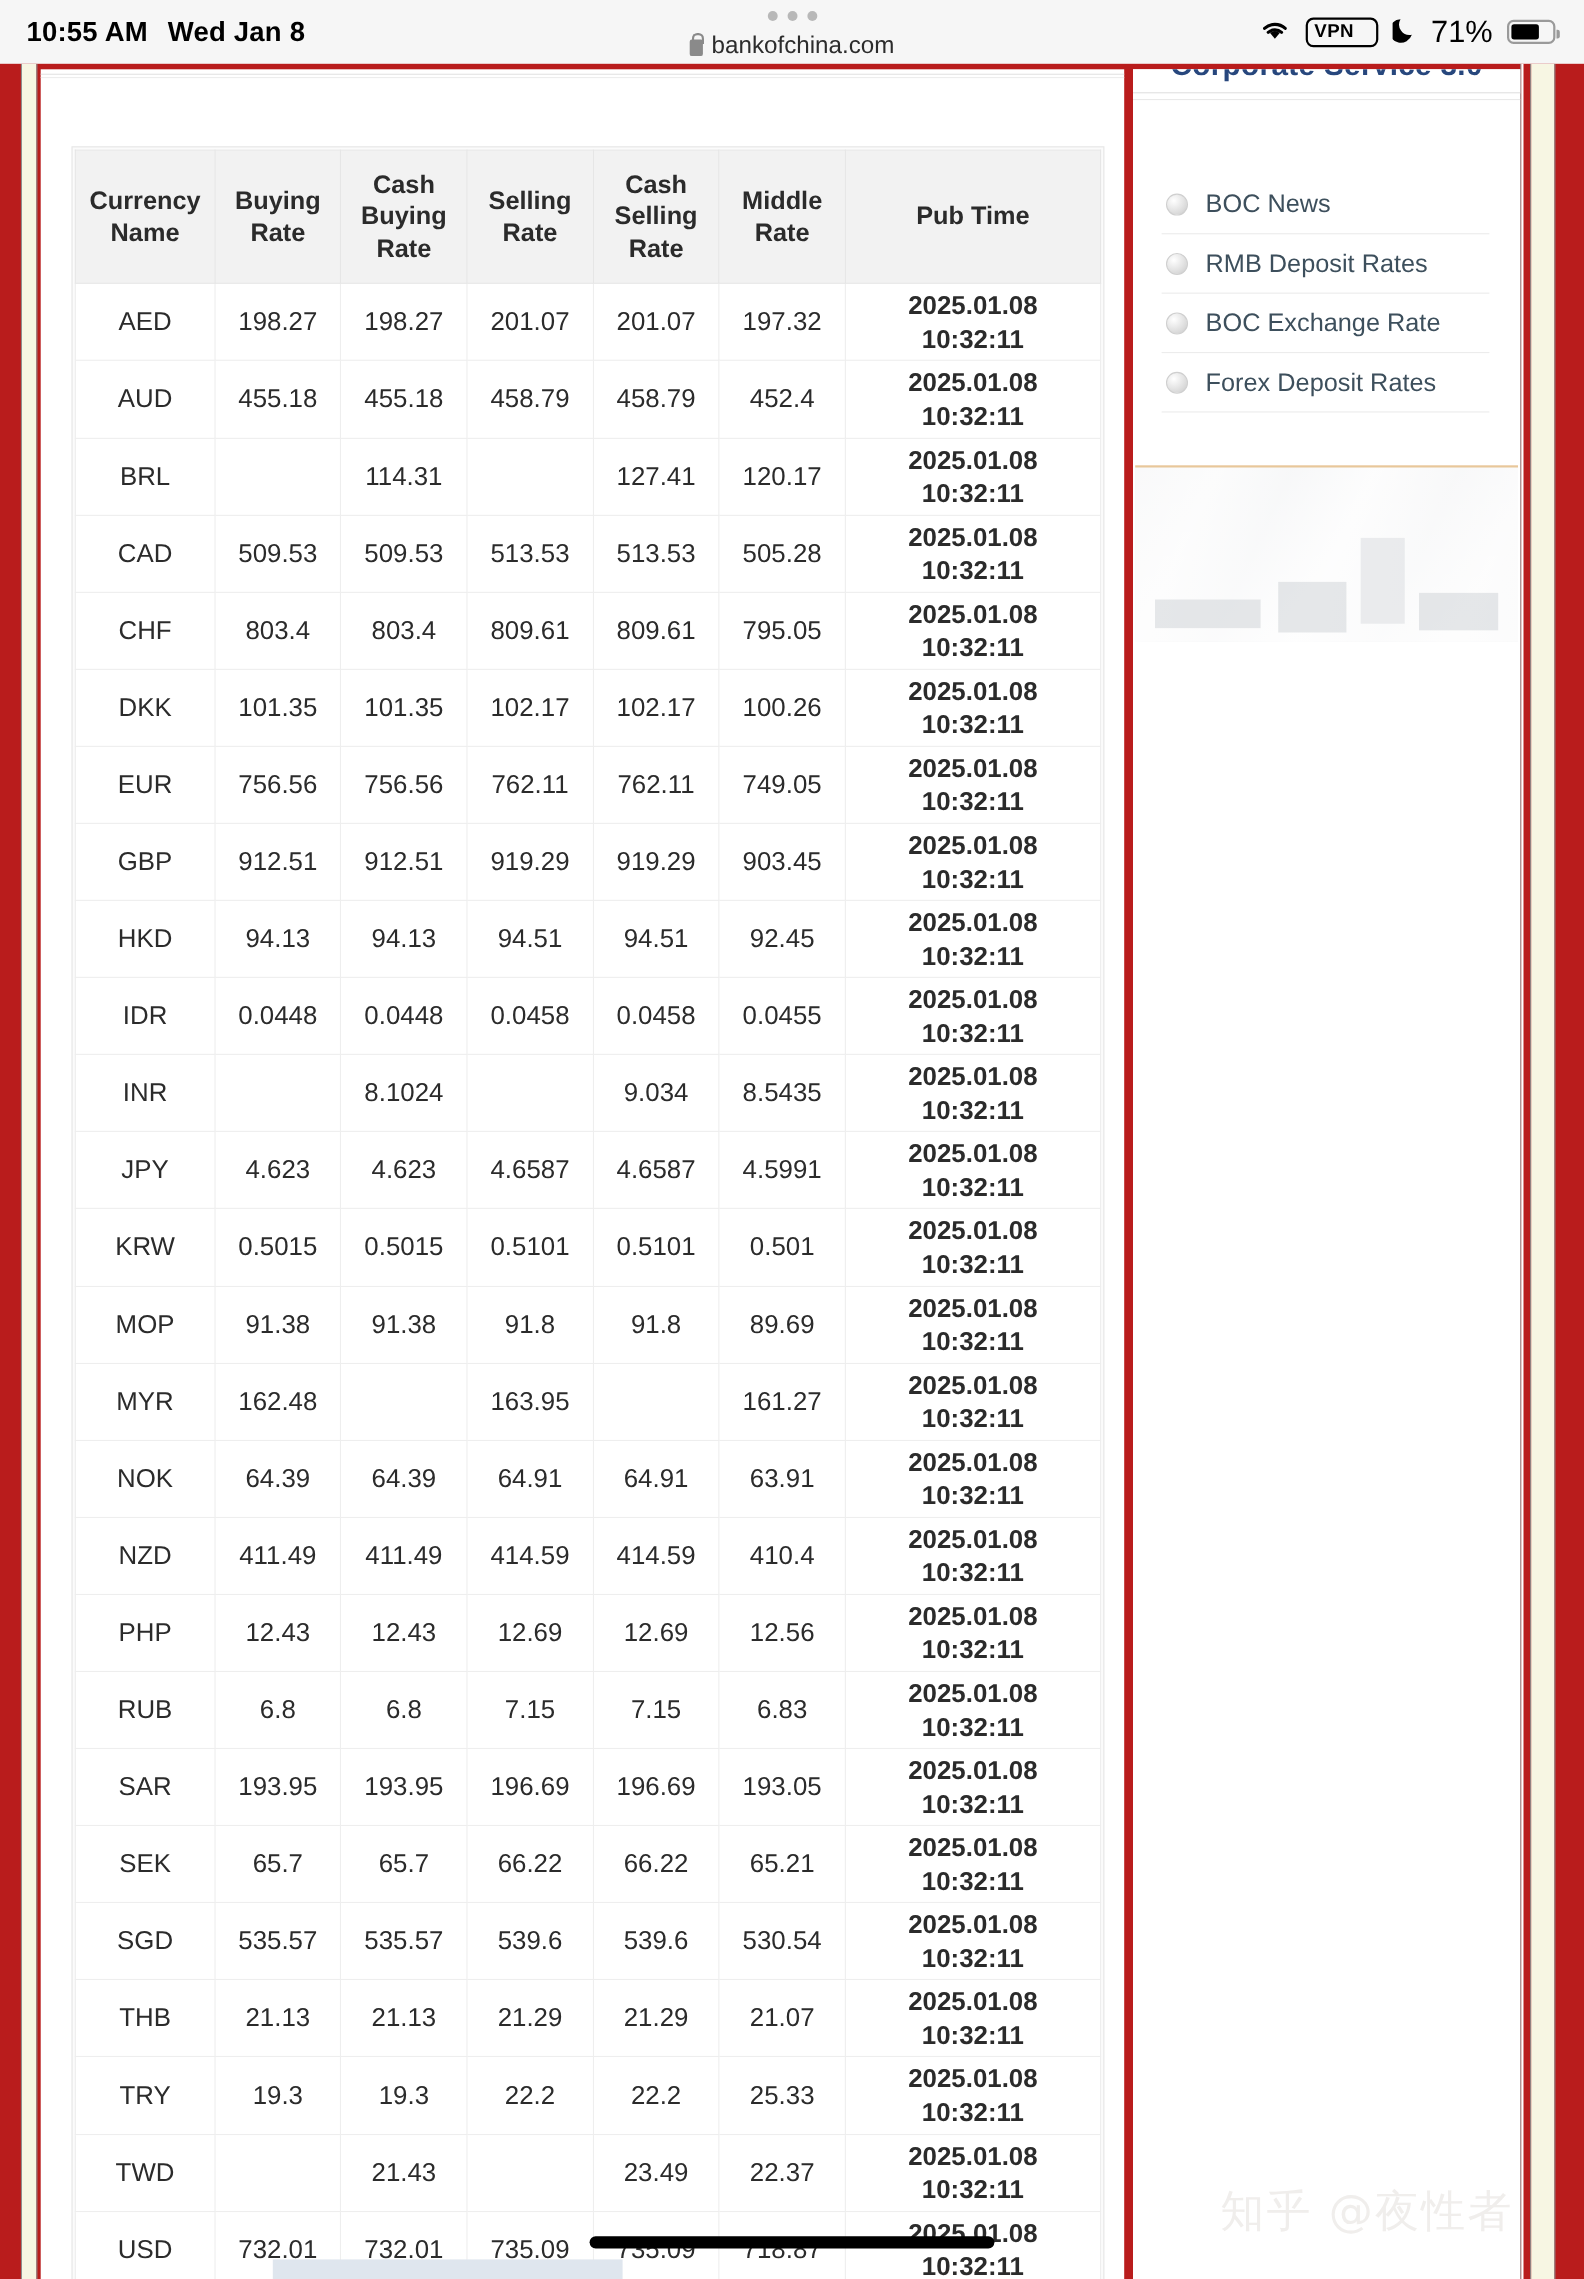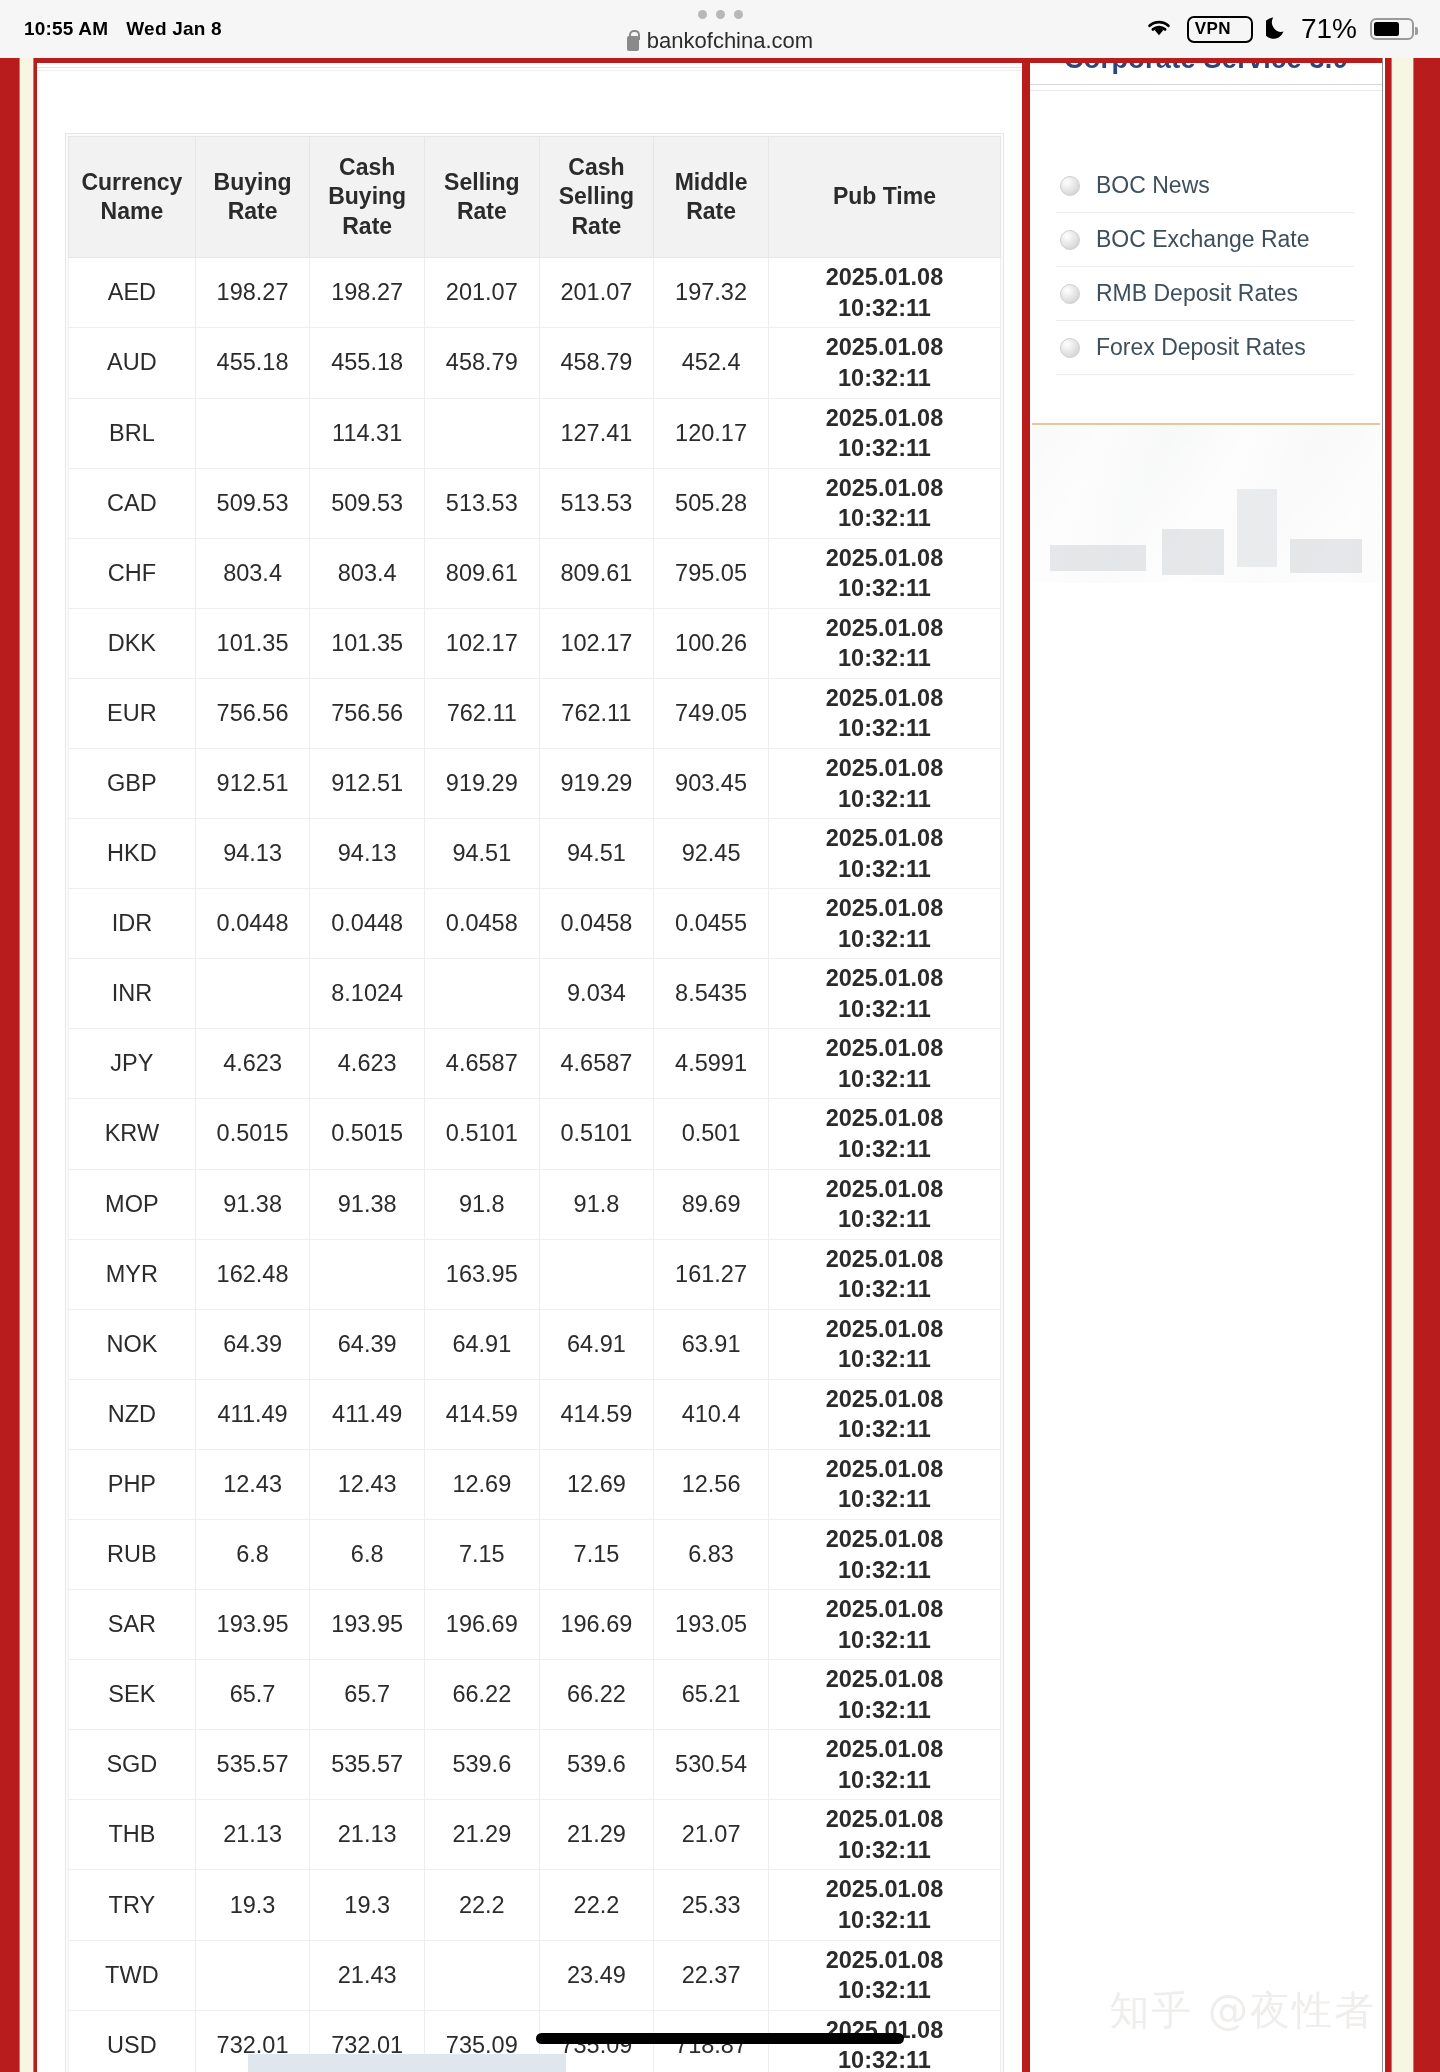--- a/index.html
+++ b/index.html
@@ -14,21 +14,21 @@
   
   #statusbar {
     position: absolute; top: 0; left: 0;
     width: 1440px; height: 58px;
     background: #f6f6f6;
     display: flex; align-items: center;
   }
   #status-left {
     display: flex; align-items: baseline; gap: 18px;
     margin-left: 24px;
-    font-size: 19px; font-weight: 600; color: #000;
+    font-size: 25px; font-weight: 600; color: #000;
     letter-spacing: .2px;
     text-align: center;
   }
   #status-center-dots {
     position: absolute; left: 0; right: 0; top: 10px;
     display: flex; justify-content: center; gap: 9px;
   }
   #status-center-dots i {
     display: block; width: 9px; height: 9px; border-radius: 50%;
     background: #b8b8b8;
@@ -604,25 +604,25 @@
     </div>
     <div id="sb-sub-rule"></div>
 
     <div id="sb-links">
         <div class="sb-link">
           <span class="sb-bullet"></span>
           <span>BOC News</span>
         </div>
         <div class="sb-link">
           <span class="sb-bullet"></span>
-          <span>BOC Exchange Rate</span>
+          <span>RMB Deposit Rates</span>
         </div>
         <div class="sb-link">
           <span class="sb-bullet"></span>
-          <span>RMB Deposit Rates</span>
+          <span>BOC Exchange Rate</span>
         </div>
         <div class="sb-link">
           <span class="sb-bullet"></span>
           <span>Forex Deposit Rates</span>
         </div>
       </div>
 
     <div id="sb-banner">
       <div class="b1"></div>
         <div class="b2"></div>

